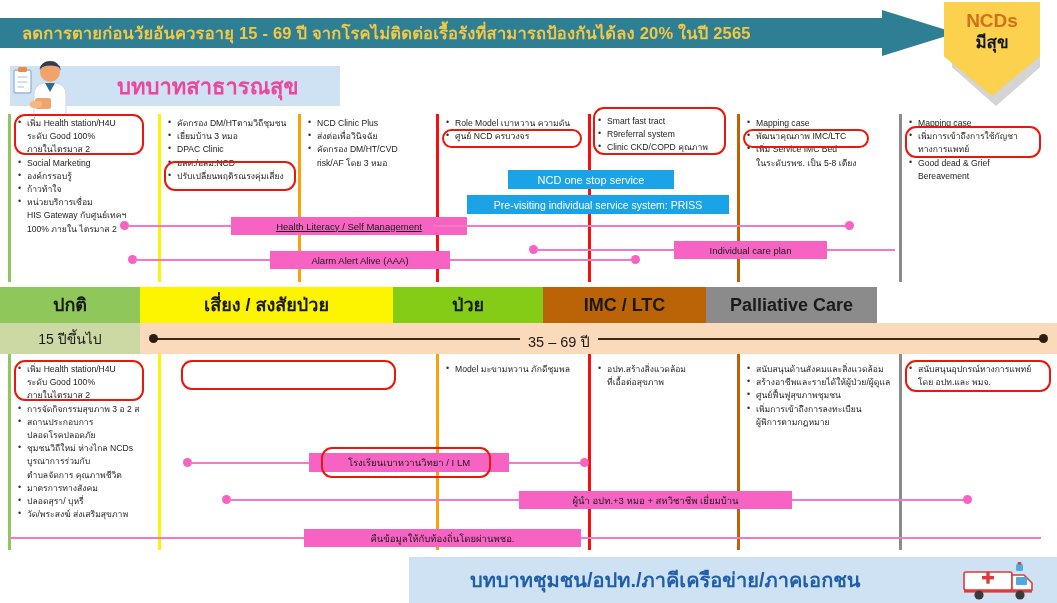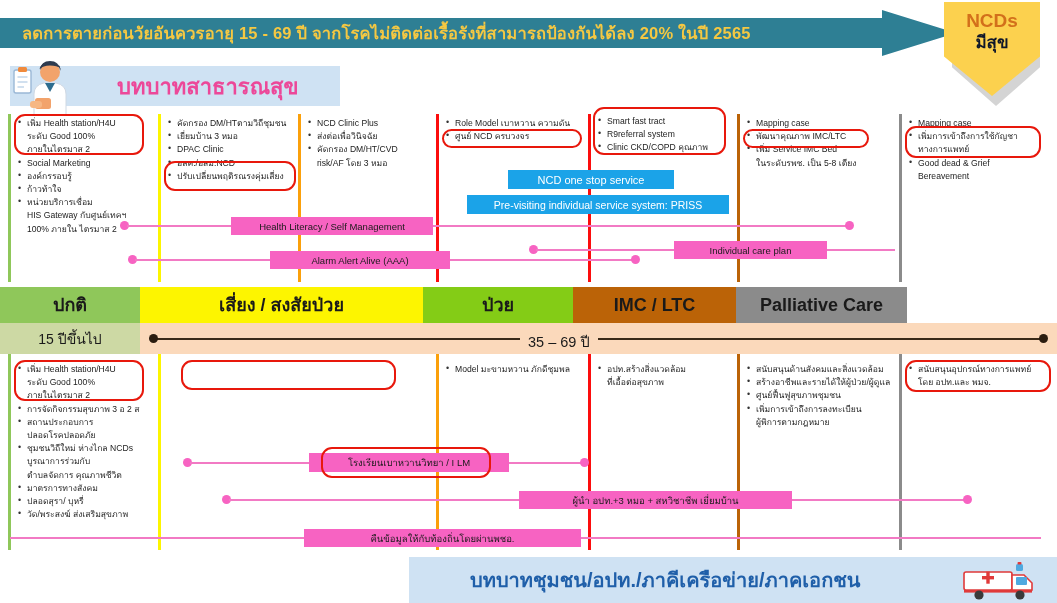--- a/index.html
+++ b/index.html
@@ -237,39 +237,39 @@
       <li>Good dead &amp; Grief</li>
       <li class="cont">Bereavement</li>
     </ul>
     <div class="redbox" style="left:905px; top:16px; width:136px; height:32px;"></div>
 
     <div class="bluebar" style="left:508px; top:60px; width:166px; height:19px;">NCD one stop service</div>
     <div class="bluebar" style="left:467px; top:85px; width:262px; height:19px; font-size:10.5px;">Pre-visiting individual service system: PRISS</div>
 
     <div class="pinkdot" style="left:120px; top:111px;"></div>
     <div class="pinkline" style="left:127px; top:115px; width:105px;"></div>
-    <div class="pinkbar" style="left:231px; top:107px; width:202px; height:18px;">Health Literacy / Self Management</div>
+    <div class="pinkbar" style="left:231px; top:107px; width:236px; height:18px;text-decoration:underline;">Health Literacy / Self Management</div>
     <div class="pinkline" style="left:433px; top:115px; width:415px;"></div>
     <div class="pinkdot" style="left:845px; top:111px;"></div>
 
     <div class="pinkdot" style="left:529px; top:135px;"></div>
     <div class="pinkline" style="left:536px; top:139px; width:142px;"></div>
     <div class="pinkbar" style="left:674px; top:131px; width:153px; height:18px;">Individual care plan</div>
     <div class="pinkline" style="left:827px; top:139px; width:68px;"></div>
 
     <div class="pinkdot" style="left:128px; top:145px;"></div>
     <div class="pinkline" style="left:135px; top:149px; width:136px;"></div>
     <div class="pinkbar" style="left:270px; top:141px; width:180px; height:18px;">Alarm Alert Alive (AAA)</div>
     <div class="pinkline" style="left:450px; top:149px; width:184px;"></div>
     <div class="pinkdot" style="left:631px; top:145px;"></div>
   </div>
 
   <div class="stagebar">
     <div class="stage" style="width:140px; background:#8fc75a;">ปกติ</div>
-    <div class="stage" style="width:283px; background:#fdf500;">เสี่ยง / สงสัยป่วย</div>
+    <div class="stage" style="width:253px; background:#fdf500;">เสี่ยง / สงสัยป่วย</div>
     <div class="stage" style="width:150px; background:#84cc16;">ป่วย</div>
     <div class="stage" style="width:163px; background:#bb6307;">IMC / LTC</div>
     <div class="stage" style="width:171px; background:#8b8b8b;">Palliative Care</div>
   </div>
 
   <div class="agebar">
     <div class="age-left">15 ปีขึ้นไป</div>
     <div class="age-right"></div>
     <div class="age-axis"></div>
     <div class="age-dot" style="left:149px;"></div>

